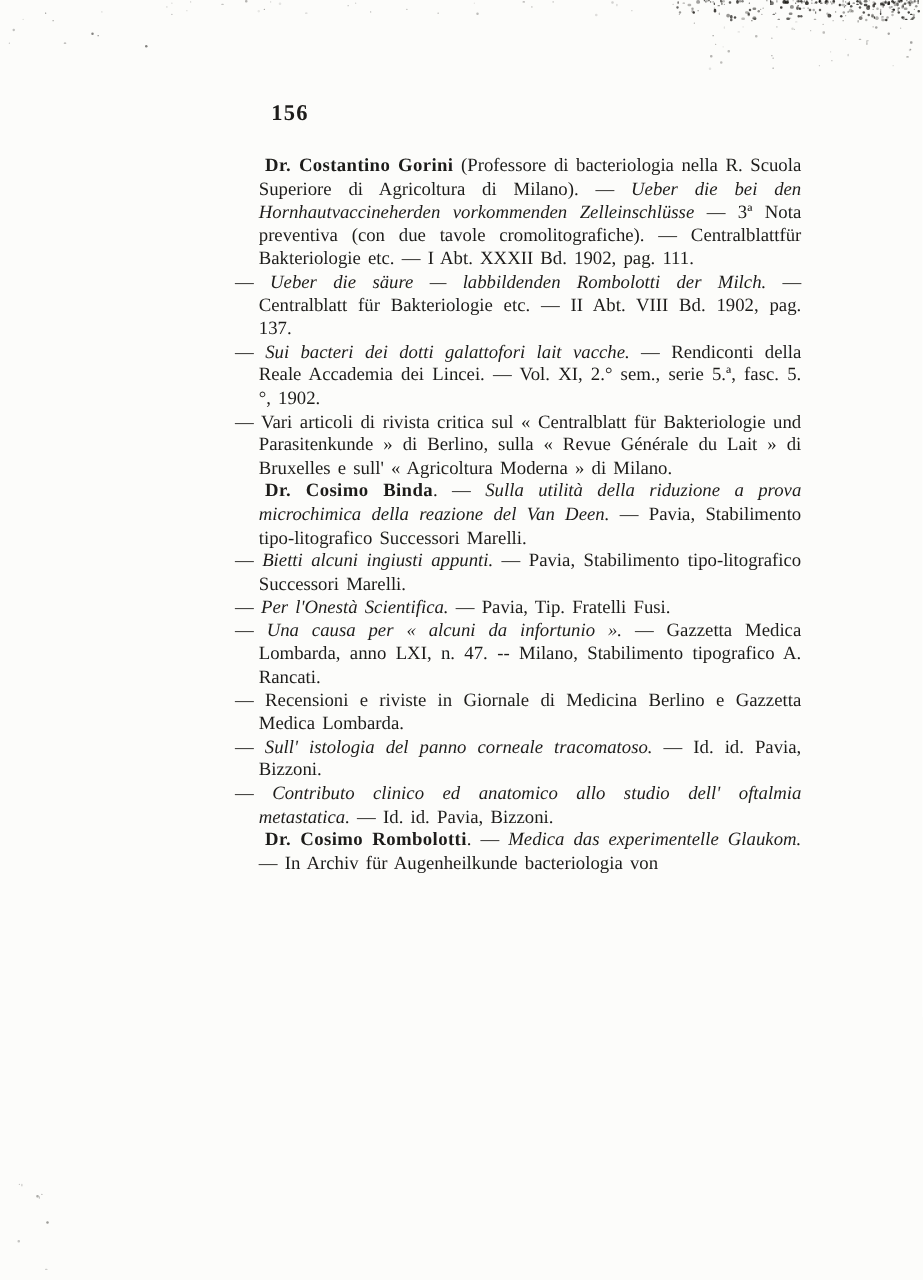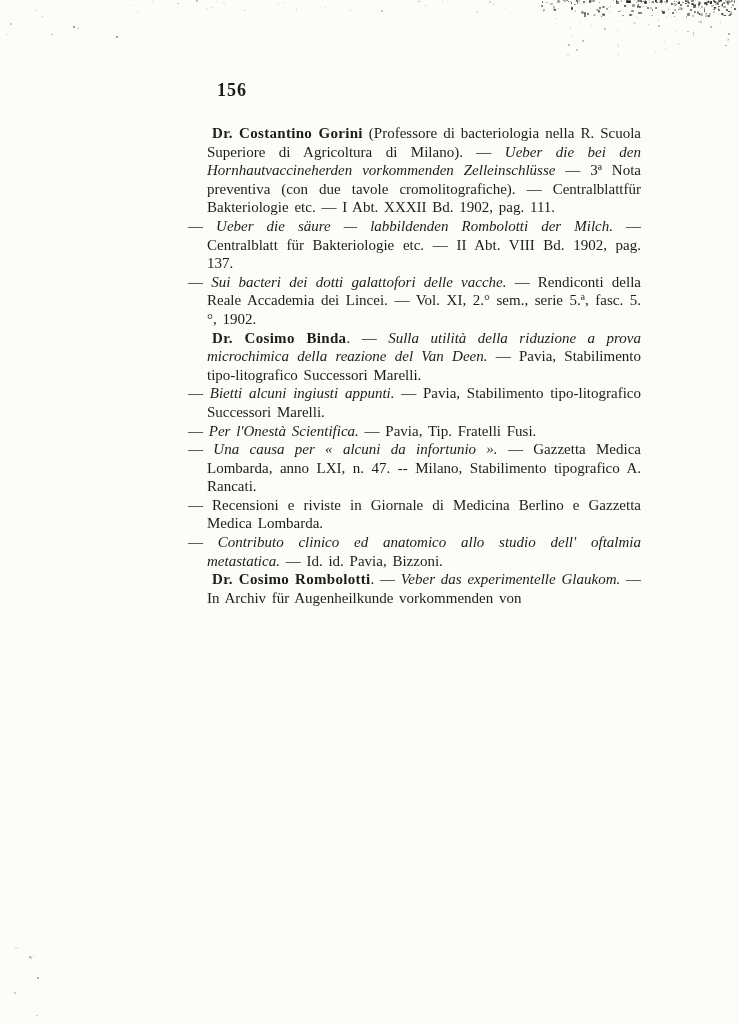--- a/index.html
+++ b/index.html
@@ -392,22 +392,24 @@
       <div class="dot" style="left: 16.7517px; top: 947.211px; width: 0.876626px; height: 0.876626px; opacity: 0.2;"></div>
       <div class="dot" style="left: 36.3431px; top: 1015.2px; width: 1.25313px; height: 1.25313px; opacity: 0.2;"></div>
       <div class="dot" style="left: 16.911px; top: 947.875px; width: 1.40782px; height: 1.40782px; opacity: 0.27;"></div>
       <div class="dot" style="left: 29.3035px; top: 956.318px; width: 1.41248px; height: 1.41248px; opacity: 0.35;"></div>
       <div class="dot" style="left: 30.5594px; top: 956.852px; width: 1.67057px; height: 1.67057px; opacity: 0.23;"></div>
     </div>
   <div class="page-number">156</div>
   <div id="bibliography" class="bibliography">
       <p class="entry author"><span class="b">Dr. Costantino Gorini</span><span> (Professore di bacteriologia nella R. Scuola Superiore di Agricoltura di Milano). — </span><span class="i">Ueber die bei den Hornhautvaccineherden vorkommenden Zelleinschlüsse</span><span> — 3ª Nota preventiva (con due tavole cromolitografiche). — Centralblattfür Bakteriologie etc. — I Abt. XXXII Bd. 1902, pag. 111.</span></p>
       <p class="entry dash"><span>— </span><span class="i">Ueber die säure — labbildenden Rombolotti der Milch.</span><span> — Centralblatt für Bakteriologie etc. — II Abt. VIII Bd. 1902, pag. 137.</span></p>
-      <p class="entry dash"><span>— </span><span class="i">Sui bacteri dei dotti galattofori delle vacche.</span><span> — Rendiconti della Reale Accademia dei Lincei. — Vol. XI, 2.° sem., serie 5.ª, fasc. 5.°, 1902.</span></p>
+      <p class="entry dash"><span>— </span><span class="i">Sui bacteri dei dotti galattofori lait vacche.</span><span> — Rendiconti della Reale Accademia dei Lincei. — Vol. XI, 2.° sem., serie 5.ª, fasc. 5.°, 1902.</span></p>
+      <p class="entry dash"><span>— Vari articoli di rivista critica sul « Centralblatt für Bakteriologie und Parasitenkunde » di Berlino, sulla « Revue Générale du Lait » di Bruxelles e sull' « Agricoltura Moderna » di Milano.</span></p>
       <p class="entry author"><span class="b">Dr. Cosimo Binda</span><span>. — </span><span class="i">Sulla utilità della riduzione a prova microchimica della reazione del Van Deen.</span><span> — Pavia, Stabilimento tipo-litografico Successori Marelli.</span></p>
       <p class="entry dash"><span>— </span><span class="i">Bietti alcuni ingiusti appunti.</span><span> — Pavia, Stabilimento tipo-litografico Successori Marelli.</span></p>
       <p class="entry dash"><span>— </span><span class="i">Per l'Onestà Scientifica.</span><span> — Pavia, Tip. Fratelli Fusi.</span></p>
       <p class="entry dash"><span>— </span><span class="i">Una causa per « alcuni da infortunio ».</span><span> — Gazzetta Medica Lombarda, anno LXI, n. 47. -- Milano, Stabilimento tipografico A. Rancati.</span></p>
       <p class="entry dash"><span>— Recensioni e riviste in Giornale di Medicina Berlino e Gazzetta Medica Lombarda.</span></p>
+      <p class="entry dash"><span>— </span><span class="i">Sull' istologia del panno corneale tracomatoso.</span><span> — Id. id. Pavia, Bizzoni.</span></p>
       <p class="entry dash"><span>— </span><span class="i">Contributo clinico ed anatomico allo studio dell' oftalmia metastatica.</span><span> — Id. id. Pavia, Bizzoni.</span></p>
-      <p class="entry author"><span class="b">Dr. Cosimo Rombolotti</span><span>. — </span><span class="i">Veber das experimentelle Glaukom.</span><span> — In Archiv für Augenheilkunde vorkommenden von</span></p>
+      <p class="entry author"><span class="b">Dr. Cosimo Rombolotti</span><span>. — </span><span class="i">Medica das experimentelle Glaukom.</span><span> — In Archiv für Augenheilkunde bacteriologia von</span></p>
     </div>
 </div>
 
 </body></html>

